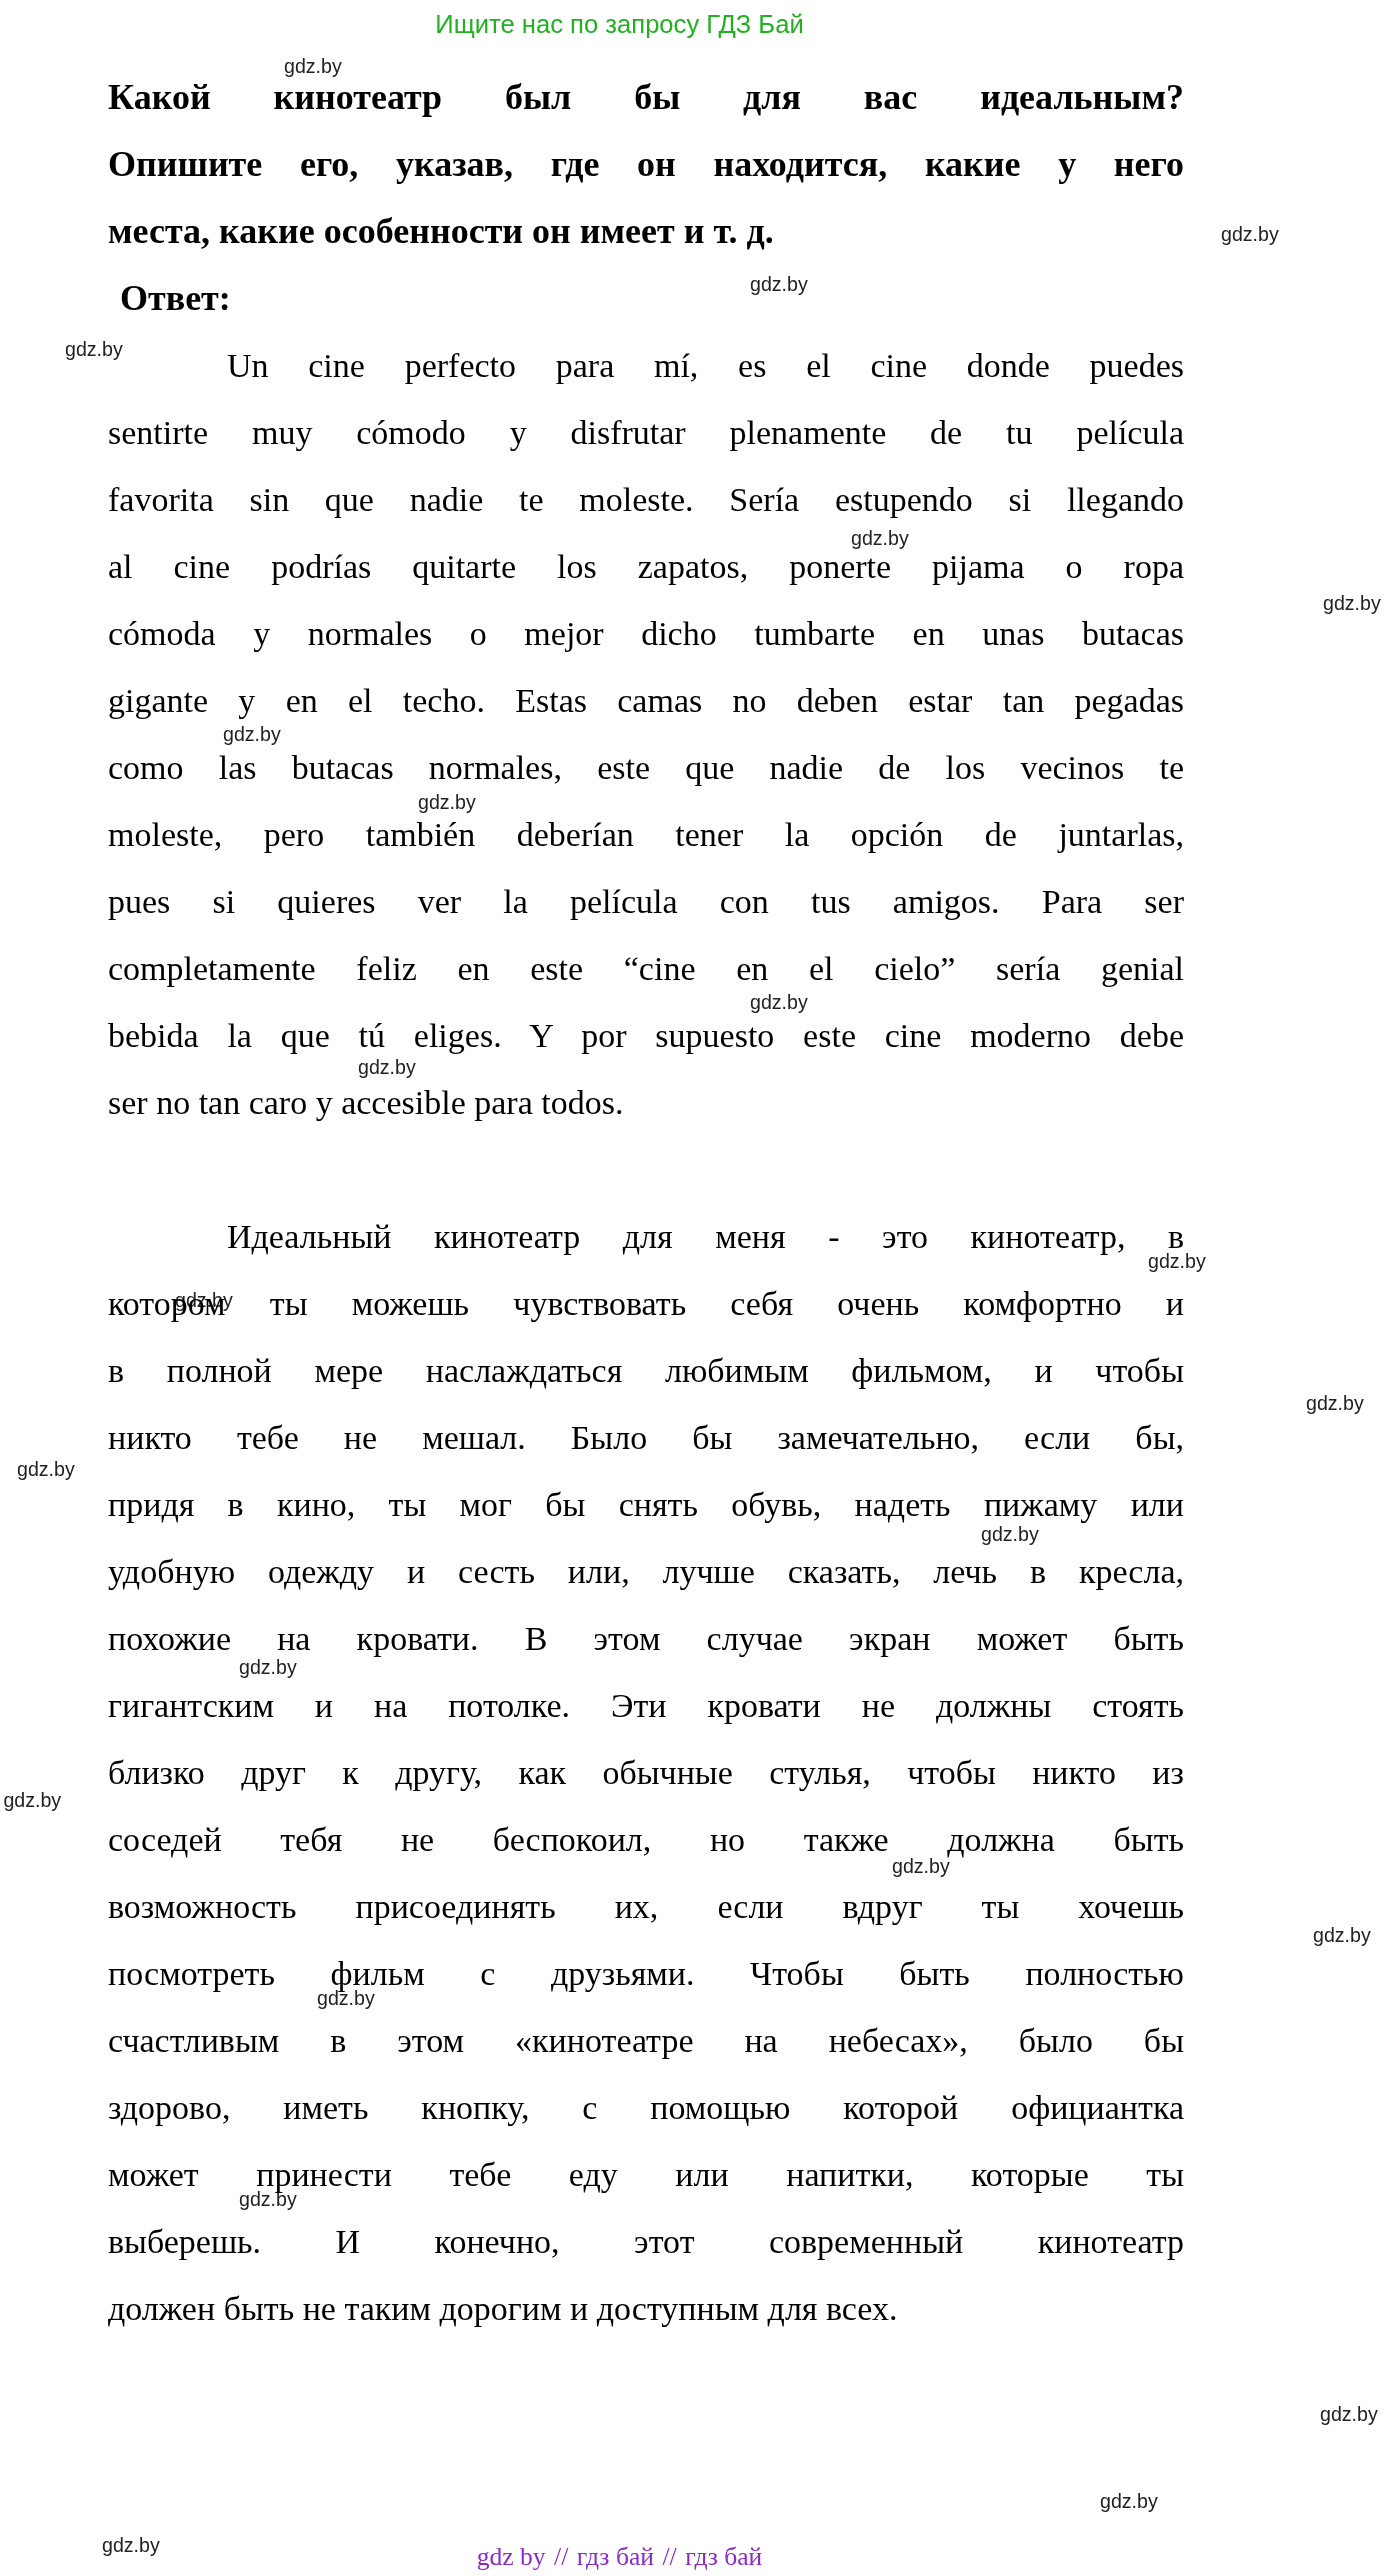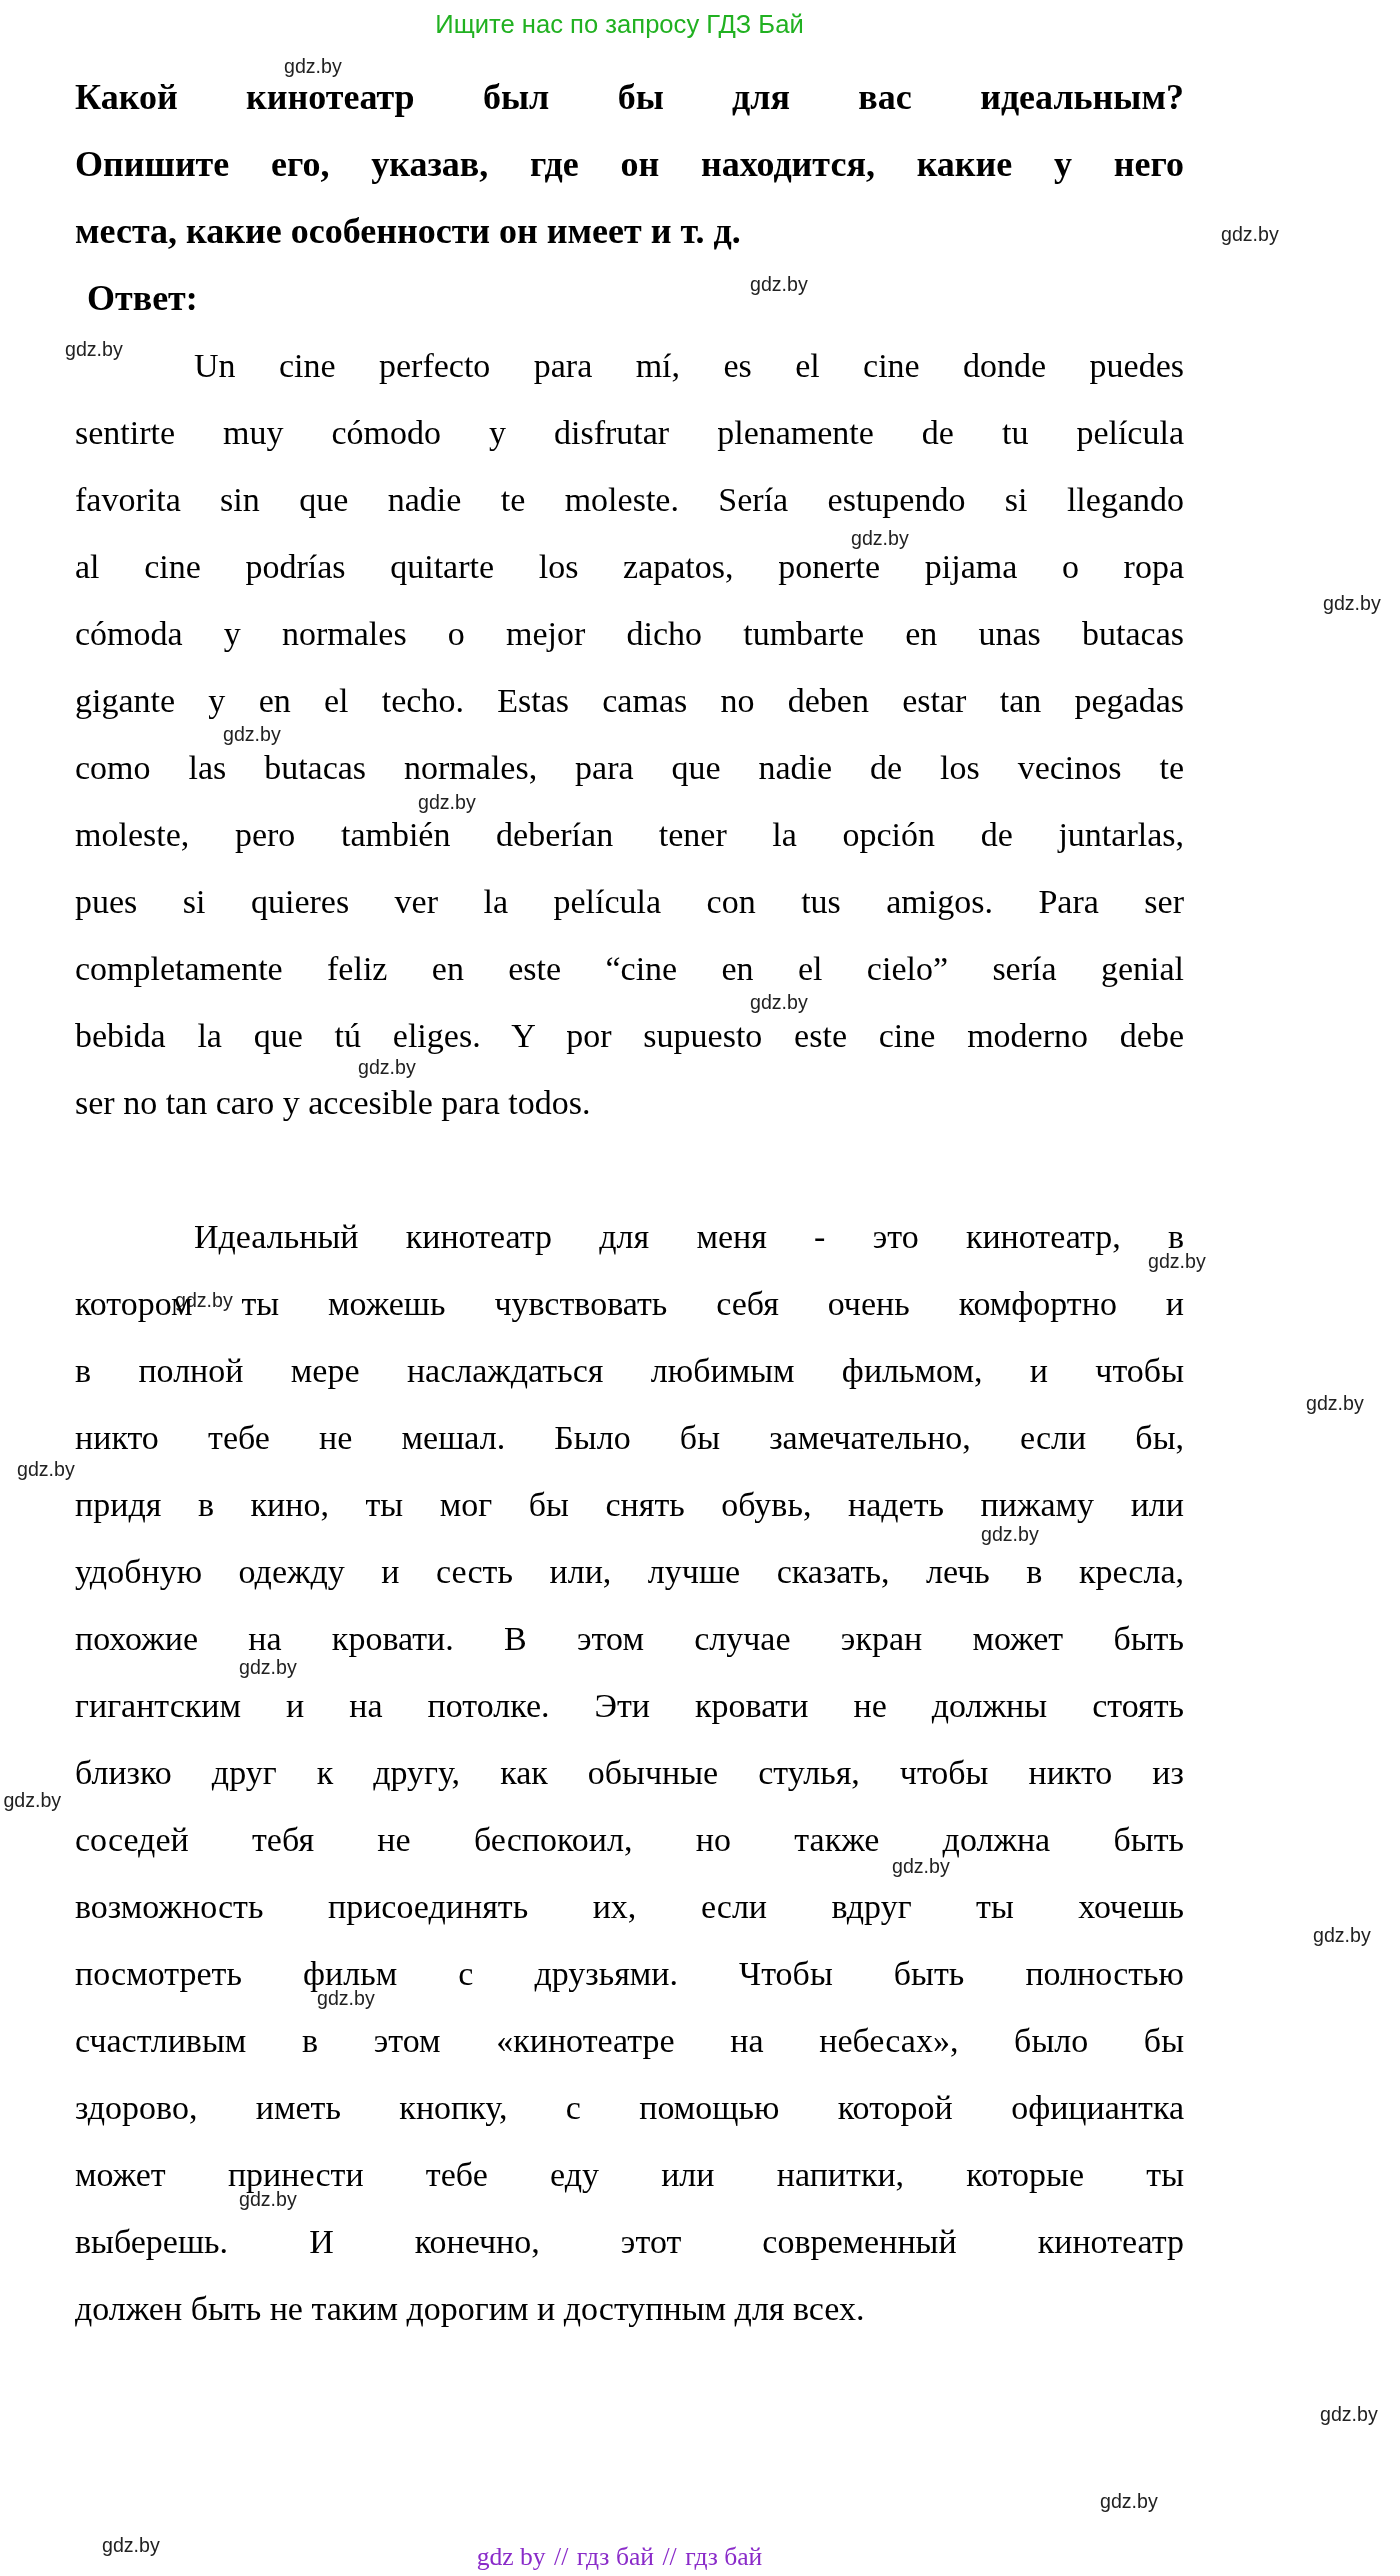--- a/index.html
+++ b/index.html
@@ -18,21 +18,21 @@
     text-align: center;
     font-family: "Liberation Sans", sans-serif;
     font-size: 25.6px;
     line-height: 31px;
     color: #21b121;
   }
 
   .content {
     position: relative;
     z-index: 2;
-    padding: 24px 55px 0 75px;
+    padding: 24px 55px 0 108px;
     font-size: 34px;
     line-height: 67px;
   }
 
   .h-line {
     font-weight: bold;
     font-size: 36px;
   }
   .just { text-align: justify; text-align-last: justify; }
   .line { white-space: normal; }
@@ -92,21 +92,21 @@
 
     <div class="answer-label">Ответ:</div>
 
     <div class="para para-es">
       <div class="line just first-line">Un cine perfecto para mí, es el cine donde puedes</div>
       <div class="line just">sentirte muy cómodo y disfrutar plenamente de tu película</div>
       <div class="line just">favorita sin que nadie te moleste. Sería estupendo si llegando</div>
       <div class="line just">al cine podrías quitarte los zapatos, ponerte pijama o ropa</div>
       <div class="line just">cómoda y normales o mejor dicho tumbarte en unas butacas</div>
       <div class="line just">gigante y en el techo. Estas camas no deben estar tan pegadas</div>
-      <div class="line just">como las butacas normales, para que nadie de los vecinos te</div>
+      <div class="line just">como las butacas normales, este que nadie de los vecinos te</div>
       <div class="line just">moleste, pero también deberían tener la opción de juntarlas,</div>
       <div class="line just">pues si quieres ver la película con tus amigos. Para ser</div>
       <div class="line just">completamente feliz en este “cine en el cielo” sería genial</div>
       <div class="line just">bebida la que tú eliges. Y por supuesto este cine moderno debe</div>
       <div class="line">ser no tan caro y accesible para todos.</div>
     </div>
 
     <div class="para para-ru">
       <div class="line just first-line">Идеальный кинотеатр для меня - это кинотеатр, в</div>
       <div class="line just">котором ты можешь чувствовать себя очень комфортно и</div>

